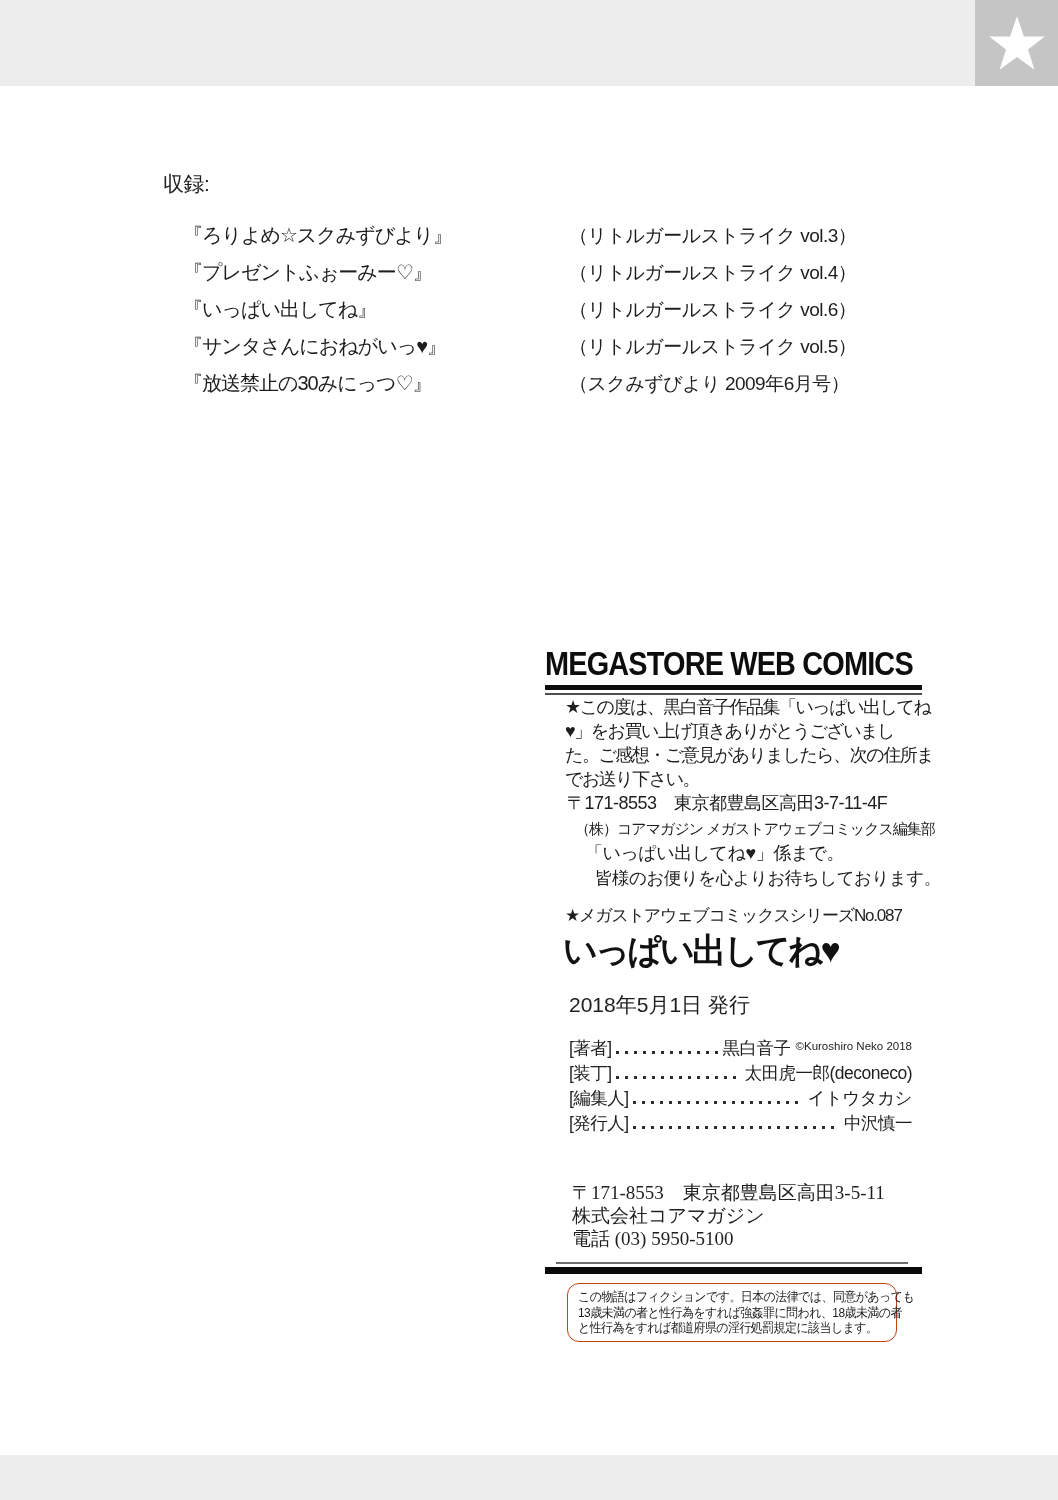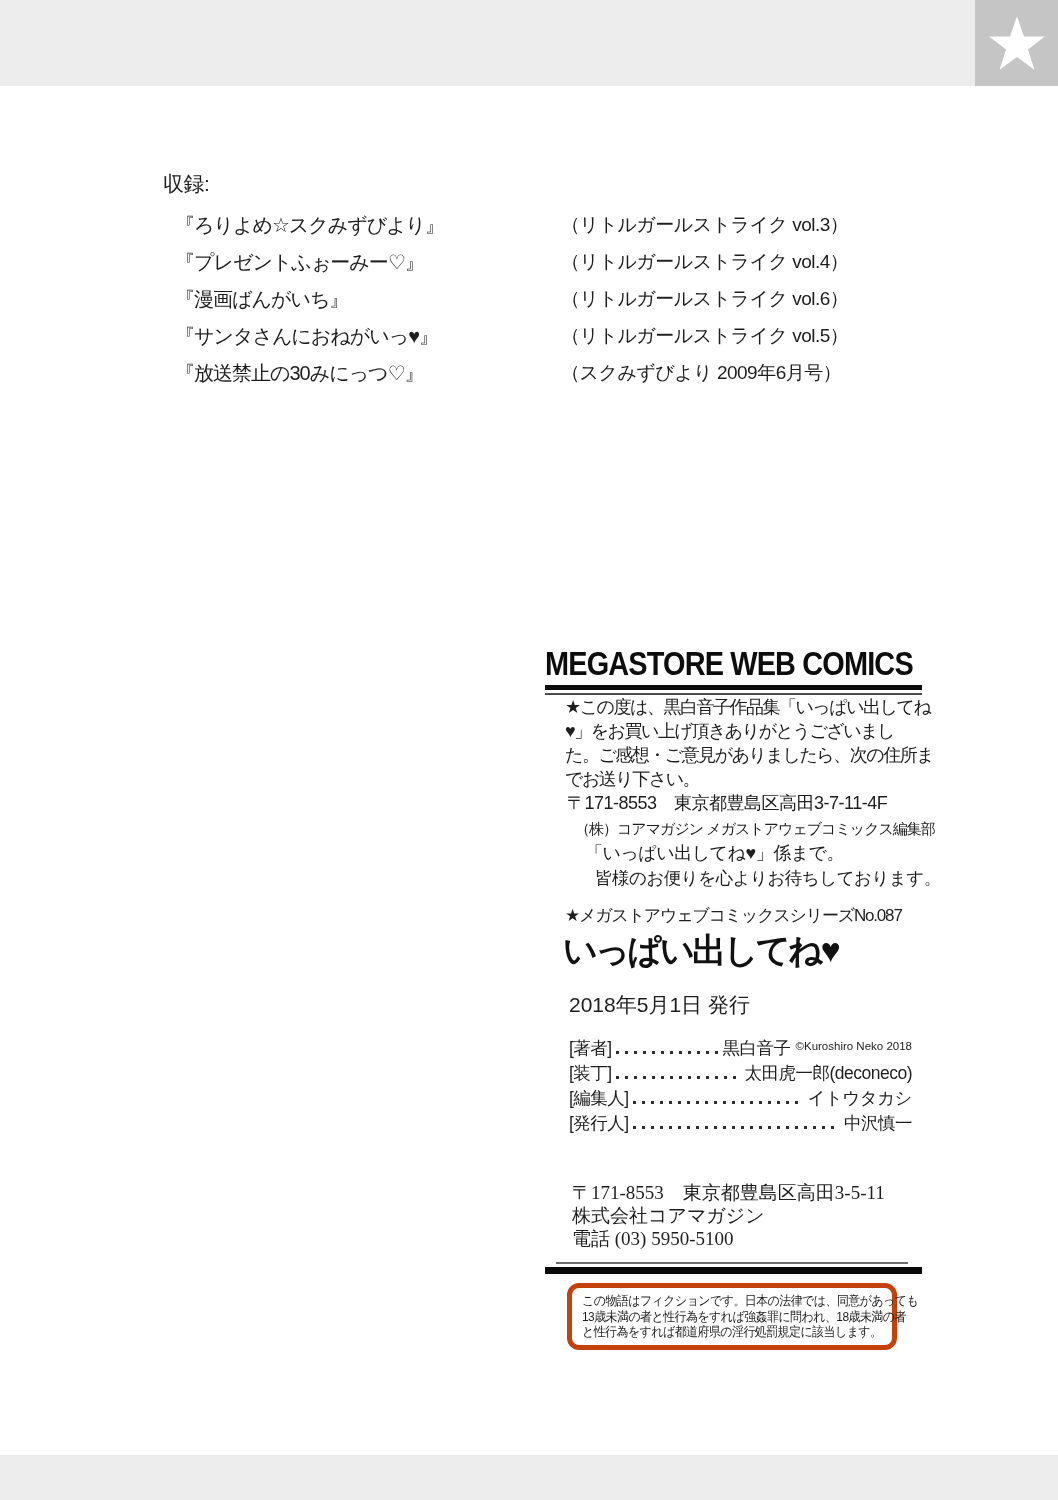--- a/index.html
+++ b/index.html
@@ -14,21 +14,21 @@
 
   
   .top-band { position:absolute; left:0; top:0; width:1058px; height:86px; background:#ededed; }
   .star-badge { position:absolute; left:975px; top:0; width:83px; height:86px; background:#c5c5c5; }
   .star-badge svg { position:absolute; left:13px; top:14px; }
   .bottom-band { position:absolute; left:0; top:1455px; width:1058px; height:45px; background:#ededed; }
 
   
   .toc { position:absolute; left:163px; top:170px; width:760px; }
   .toc-heading { font-size:21px; letter-spacing:-0.5px; margin-bottom:14px; }
-  .toc-row { display:flex; margin-left:12px; height:37px; align-items:flex-start; }
+  .toc-row { display:flex; margin-left:20px; height:37px; align-items:flex-end; }
   .toc-title { width:386px; font-size:20px; letter-spacing:-1px; white-space:nowrap; }
   .toc-source { font-size:19px; letter-spacing:-0.5px; white-space:nowrap; }
 
   
   .colophon { position:absolute; left:545px; top:645px; width:377px; }
   .brand-title {
     font-weight:bold; font-size:34px; letter-spacing:-1px; white-space:nowrap;
     transform:scaleX(0.85); transform-origin:left bottom; line-height:36px; color:#0d0d0d;
   }
   .brand-rule-thick { margin-top:4px; height:5px; background:#0d0d0d; }
@@ -62,21 +62,21 @@
   .warning { margin-top:26px; }
   .warning div { font-size:15px; letter-spacing:-1px; line-height:20px; white-space:nowrap;
                  transform:scaleX(0.97); transform-origin:left center; }
   .warning .w1 { padding-left:3px; }
   .warning .w2, .warning .w3 { padding-left:19px; }
 
   .sep-thin  { margin-top:12px; margin-left:11px; width:352px; height:2px; background:#6e6e6e; }
   .sep-thick { margin-top:3px; width:377px; height:7px; background:#0a0a0a; }
 
   .disclaimer { margin-top:9px; margin-left:22px; width:330px;
-    border:5px solid #c2410c; border-radius:12px; padding:5px 10px; }
+    border:1px solid #c2410c; border-radius:12px; padding:5px 10px; }
   .disclaimer div { font-size:13px; letter-spacing:-0.6px; line-height:15.5px; white-space:nowrap;
     transform:scaleX(0.92); transform-origin:left center; }
 </style>
 </head>
 <body>
 
 <div class="top-band"></div>
 <div class="star-badge">
   <svg width="58" height="58" viewBox="0 0 100 100">
     <polygon points="50,4 62,39 98,39 69,61 80,96 50,74 20,96 31,61 2,39 38,39" fill="#ffffff"></polygon>
@@ -88,21 +88,21 @@
 
   <div class="toc-row">
     <div class="toc-title">『ろりよめ☆スクみずびより』</div>
     <div class="toc-source">（リトルガールストライク vol.3）</div>
   </div>
   <div class="toc-row">
     <div class="toc-title">『プレゼントふぉーみー♡』</div>
     <div class="toc-source">（リトルガールストライク vol.4）</div>
   </div>
   <div class="toc-row">
-    <div class="toc-title">『漫画ばんがいち』</div>
+    <div class="toc-title">『いっぱい出してね』</div>
     <div class="toc-source">（リトルガールストライク vol.6）</div>
   </div>
   <div class="toc-row">
     <div class="toc-title">『サンタさんにおねがいっ♥』</div>
     <div class="toc-source">（リトルガールストライク vol.5）</div>
   </div>
   <div class="toc-row">
     <div class="toc-title">『放送禁止の30みにっつ♡』</div>
     <div class="toc-source">（スクみずびより 2009年6月号）</div>
   </div>

